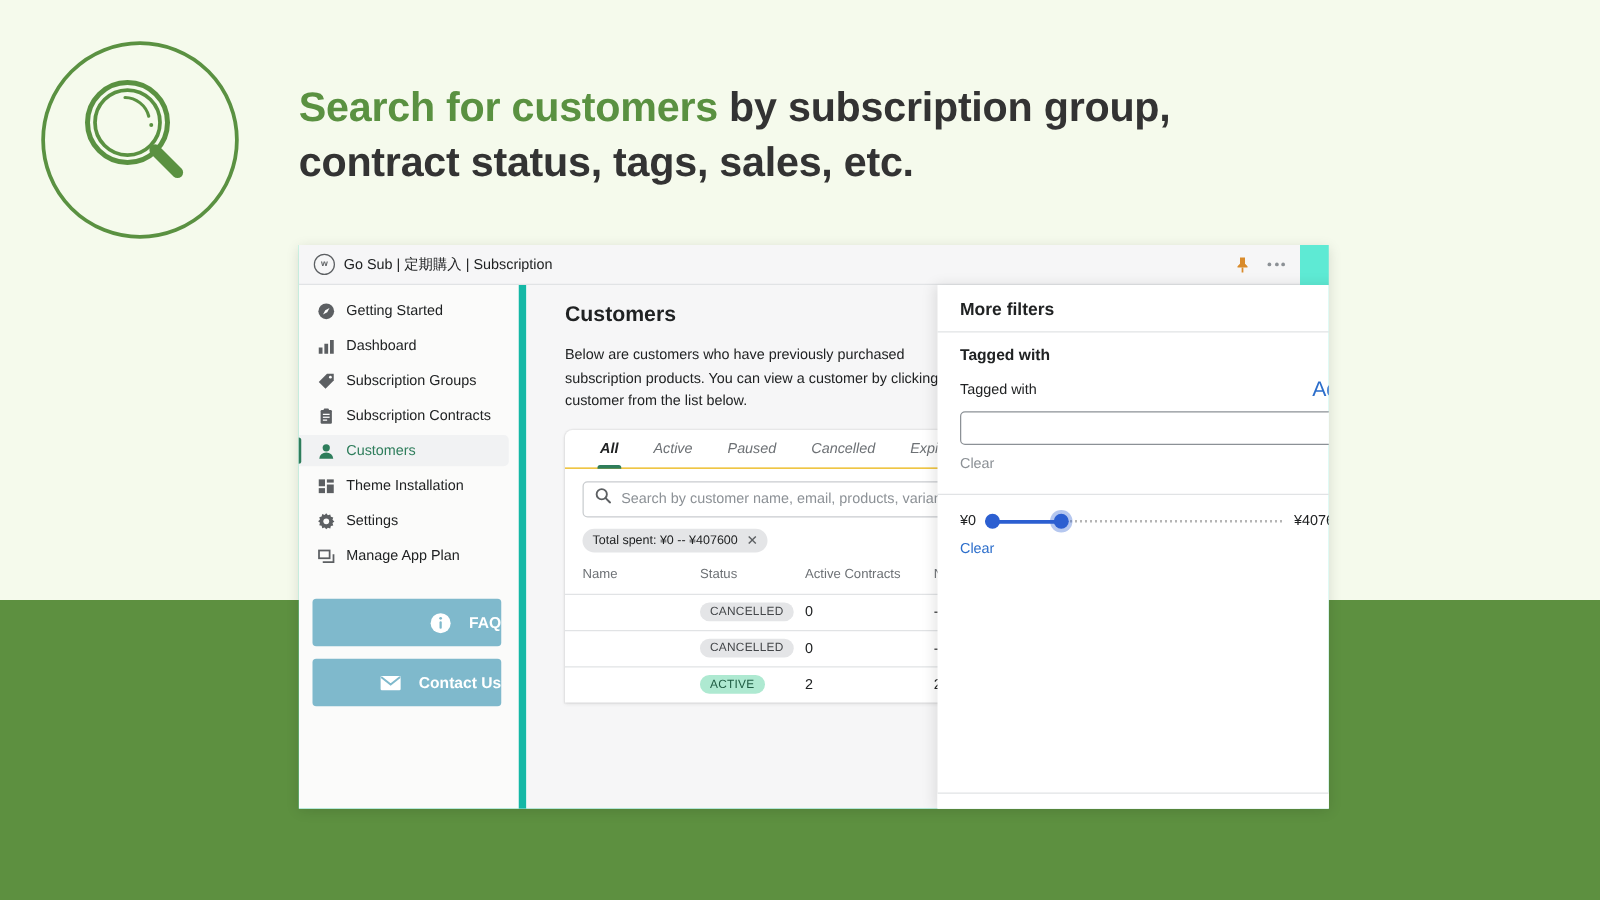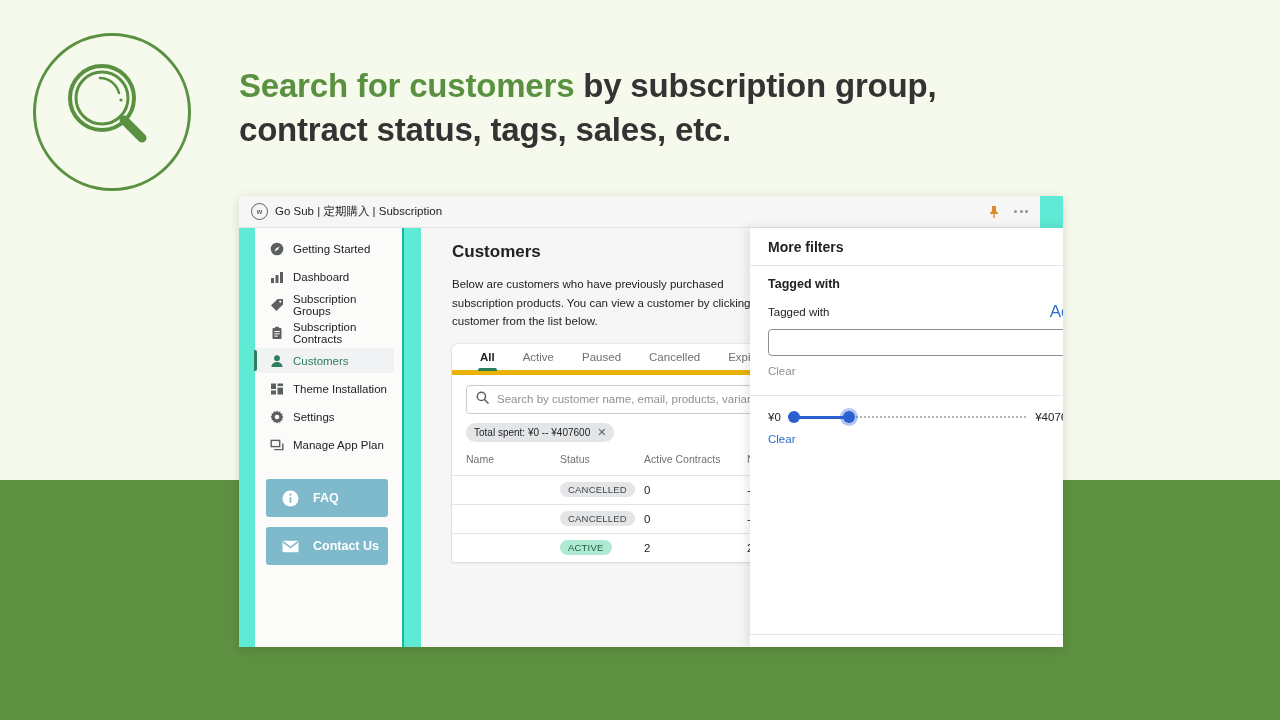--- a/index.html
+++ b/index.html
@@ -108,26 +108,25 @@
     width: 3px; height: 3px;
     background: #8c9196;
     border-radius: 50%;
     display: block;
   }
 
   
   .sidebar {
     position: absolute;
     left: 0; top: 32px;
-    width: 149px; height: 419px;
+    width: 182px; height: 419px;
     background: #fbfbfa;
-    border-right: 2px solid #14b8a6;
+    border-right: 6px solid #14b8a6;
     box-sizing: border-box;
     padding-top: 8px;
-    margin-left: 16px;
   }
   .nav-item {
     display: flex;
     align-items: center;
     height: 25px;
     padding-left: 14px;
     font-size: 11.5px;
     color: #202223;
     position: relative;
     margin: 0 8px 3px 0;
@@ -159,20 +158,21 @@
     margin: 0 14px 10px 11px;
     height: 38px;
     background: #7fb9cc;
     border-radius: 3px;
     display: flex;
     align-items: center;
     padding-left: 16px;
     color: #ffffff;
     font-size: 12.5px;
     font-weight: bold;
+    justify-content: flex-end;
   }
   .side-btn .sb-icon {
     width: 17px; height: 17px;
     margin-right: 14px;
     display: flex;
     align-items: center;
     justify-content: center;
     flex: none;
   }
   .side-btn-wrap { margin-top: 22px; }
@@ -204,23 +204,24 @@
   .card {
     background: #ffffff;
     border-radius: 6px 0 0 0;
     width: 588px;
     box-shadow: 0 0 0 1px rgba(63,63,68,0.05), 0 1px 3px rgba(63,63,68,0.12);
     overflow: hidden;
   }
   .tabs {
     display: flex;
     height: 31px;
-    border-bottom: 5px solid #eab308;
+    border-bottom: 1px solid #eab308;
     padding-left: 14px;
     box-sizing: border-box;
+    font-style: italic;
   }
   .tab {
     font-size: 11.5px;
     color: #6d7175;
     padding: 0 14px;
     display: flex;
     align-items: center;
     position: relative;
     white-space: nowrap;
   }

